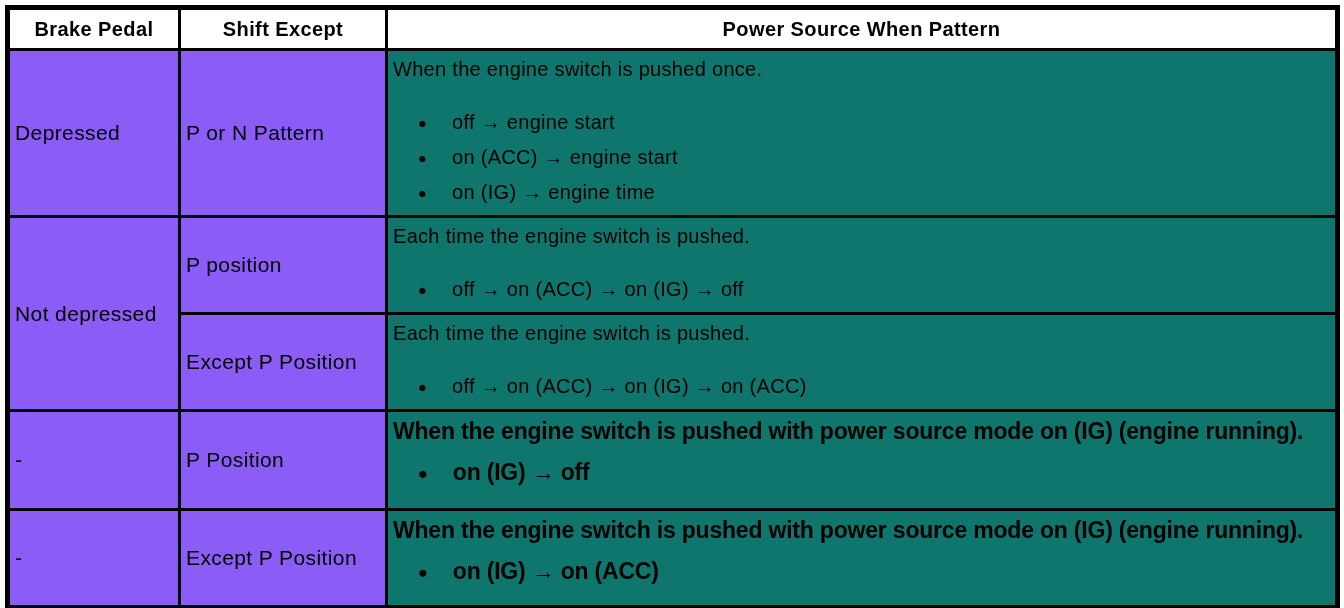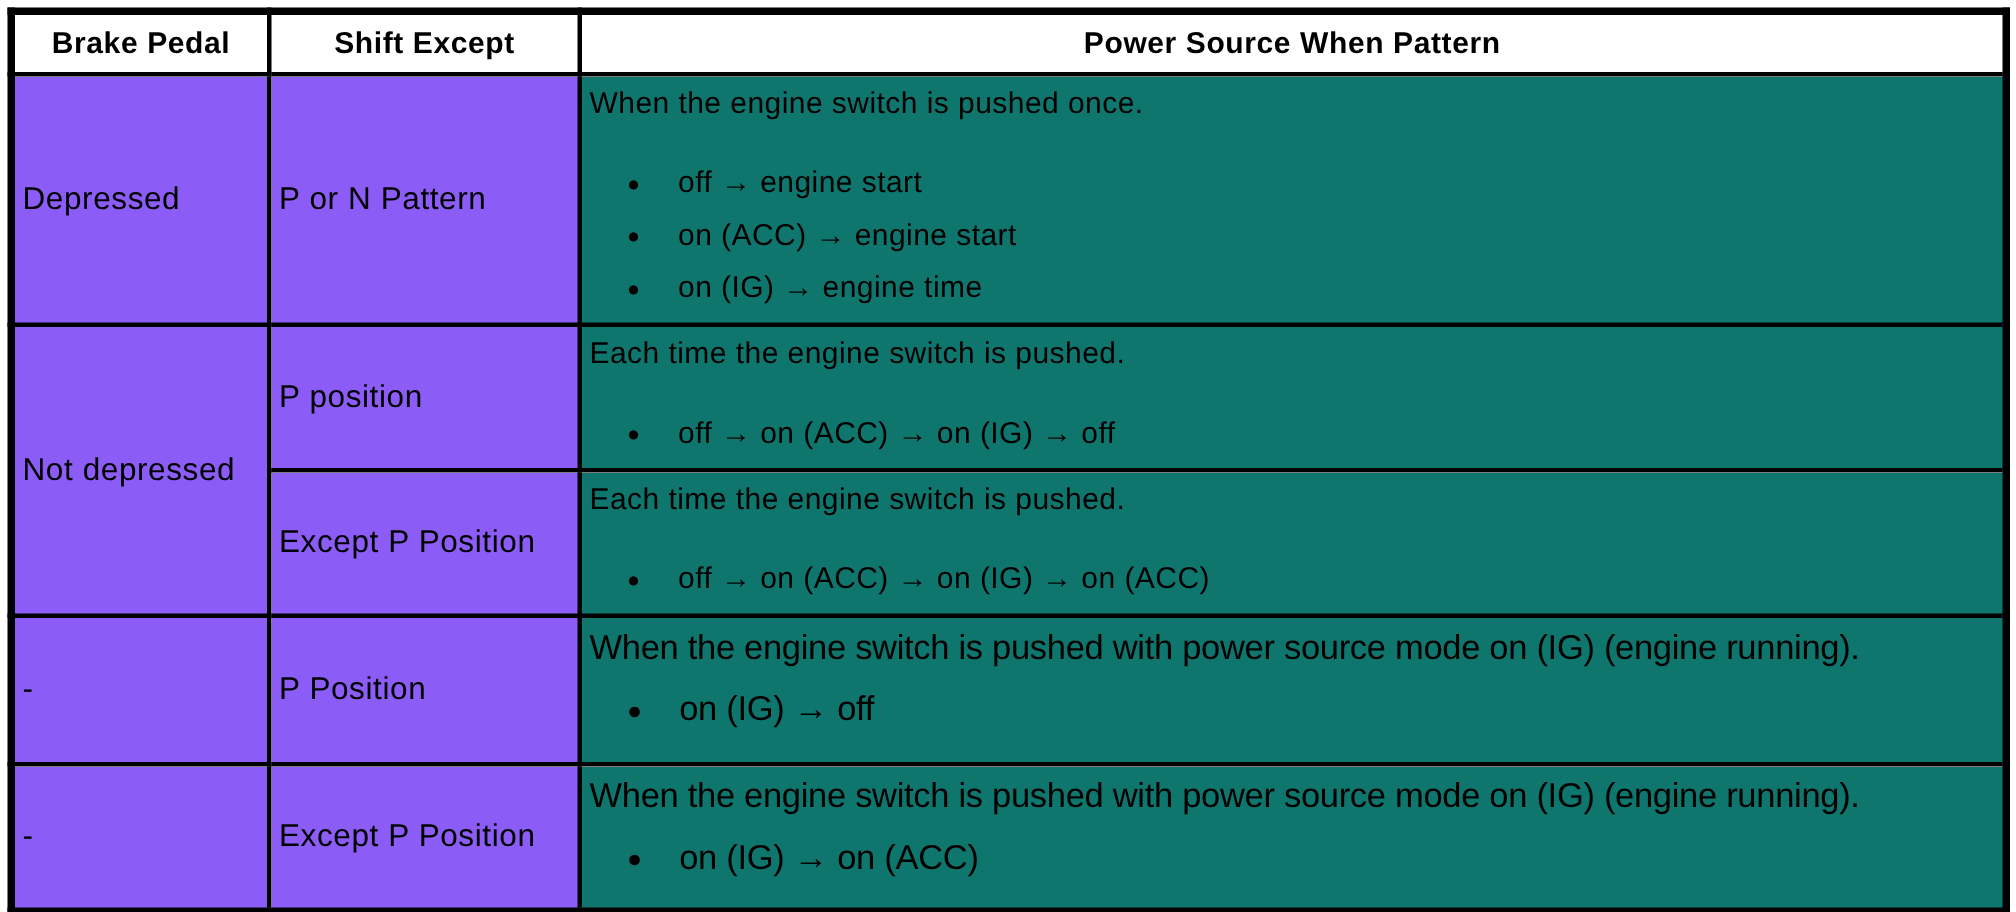--- a/index.html
+++ b/index.html
@@ -75,20 +75,21 @@
     content: "●";
     font-size: 0.72em;
     display: inline-block;
     margin-right: 25px;
     transform: translateY(-1px);
   }
   
   tr.row-large td.pattern-cell {
     font-size: 23px;
     letter-spacing: -0.2px;
+    font-weight: bold;
   }
   tr.row-large .intro-line {
     line-height: 28px;
   }
   tr.row-large .bullet-list {
     margin-top: 12px;
   }
   tr.row-large .bullet-line {
     line-height: 30px;
   }

